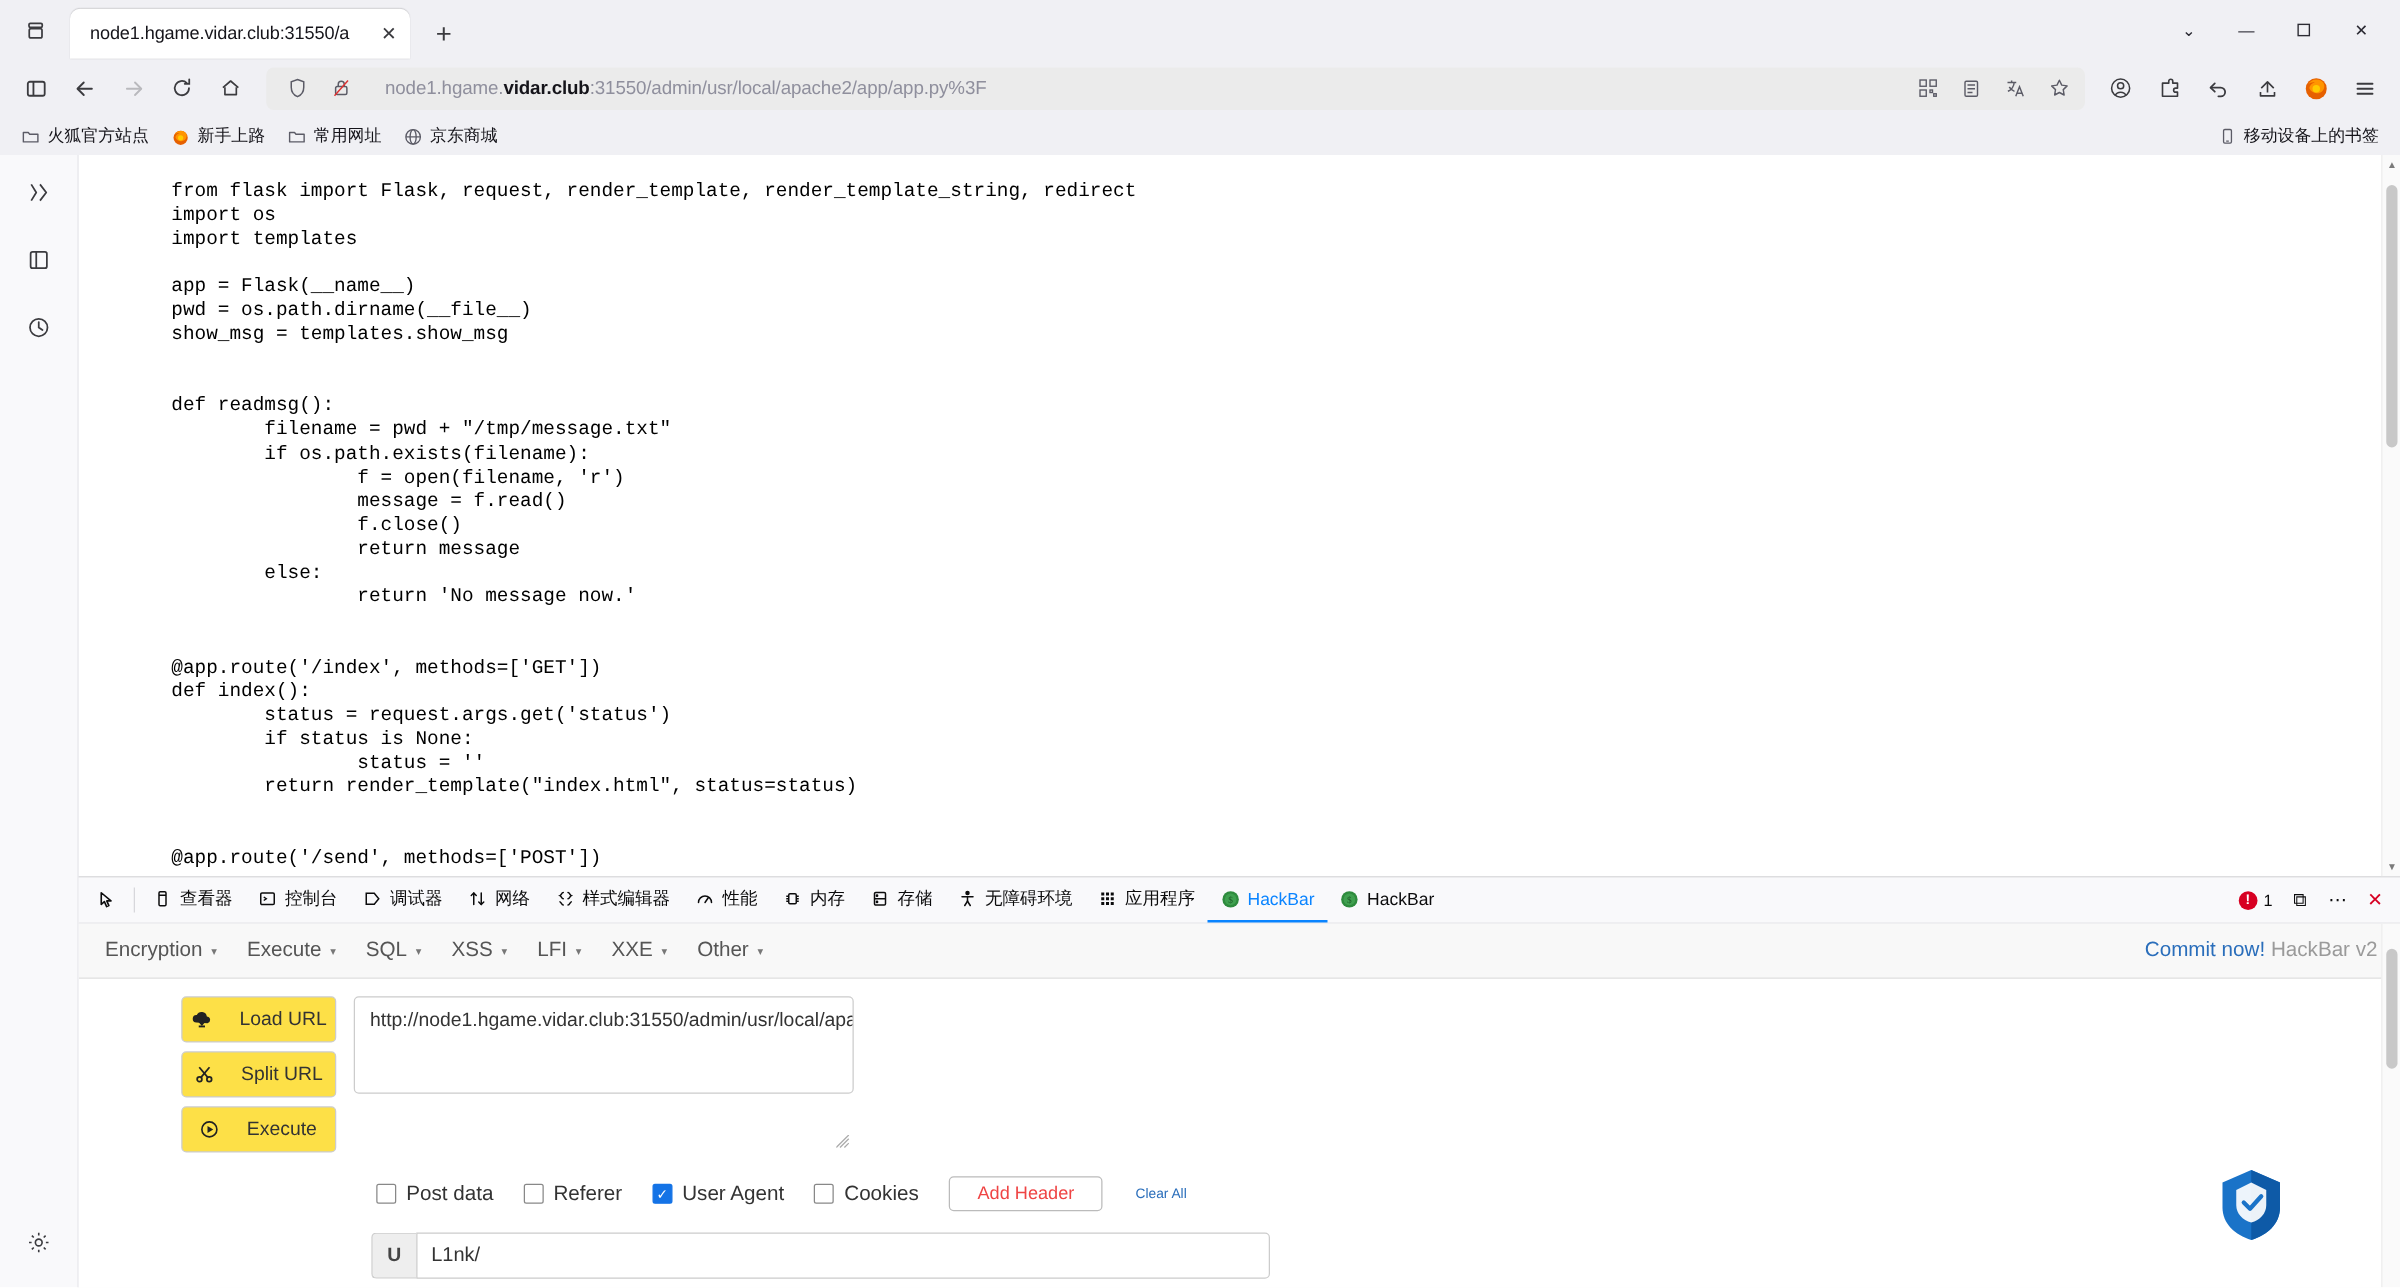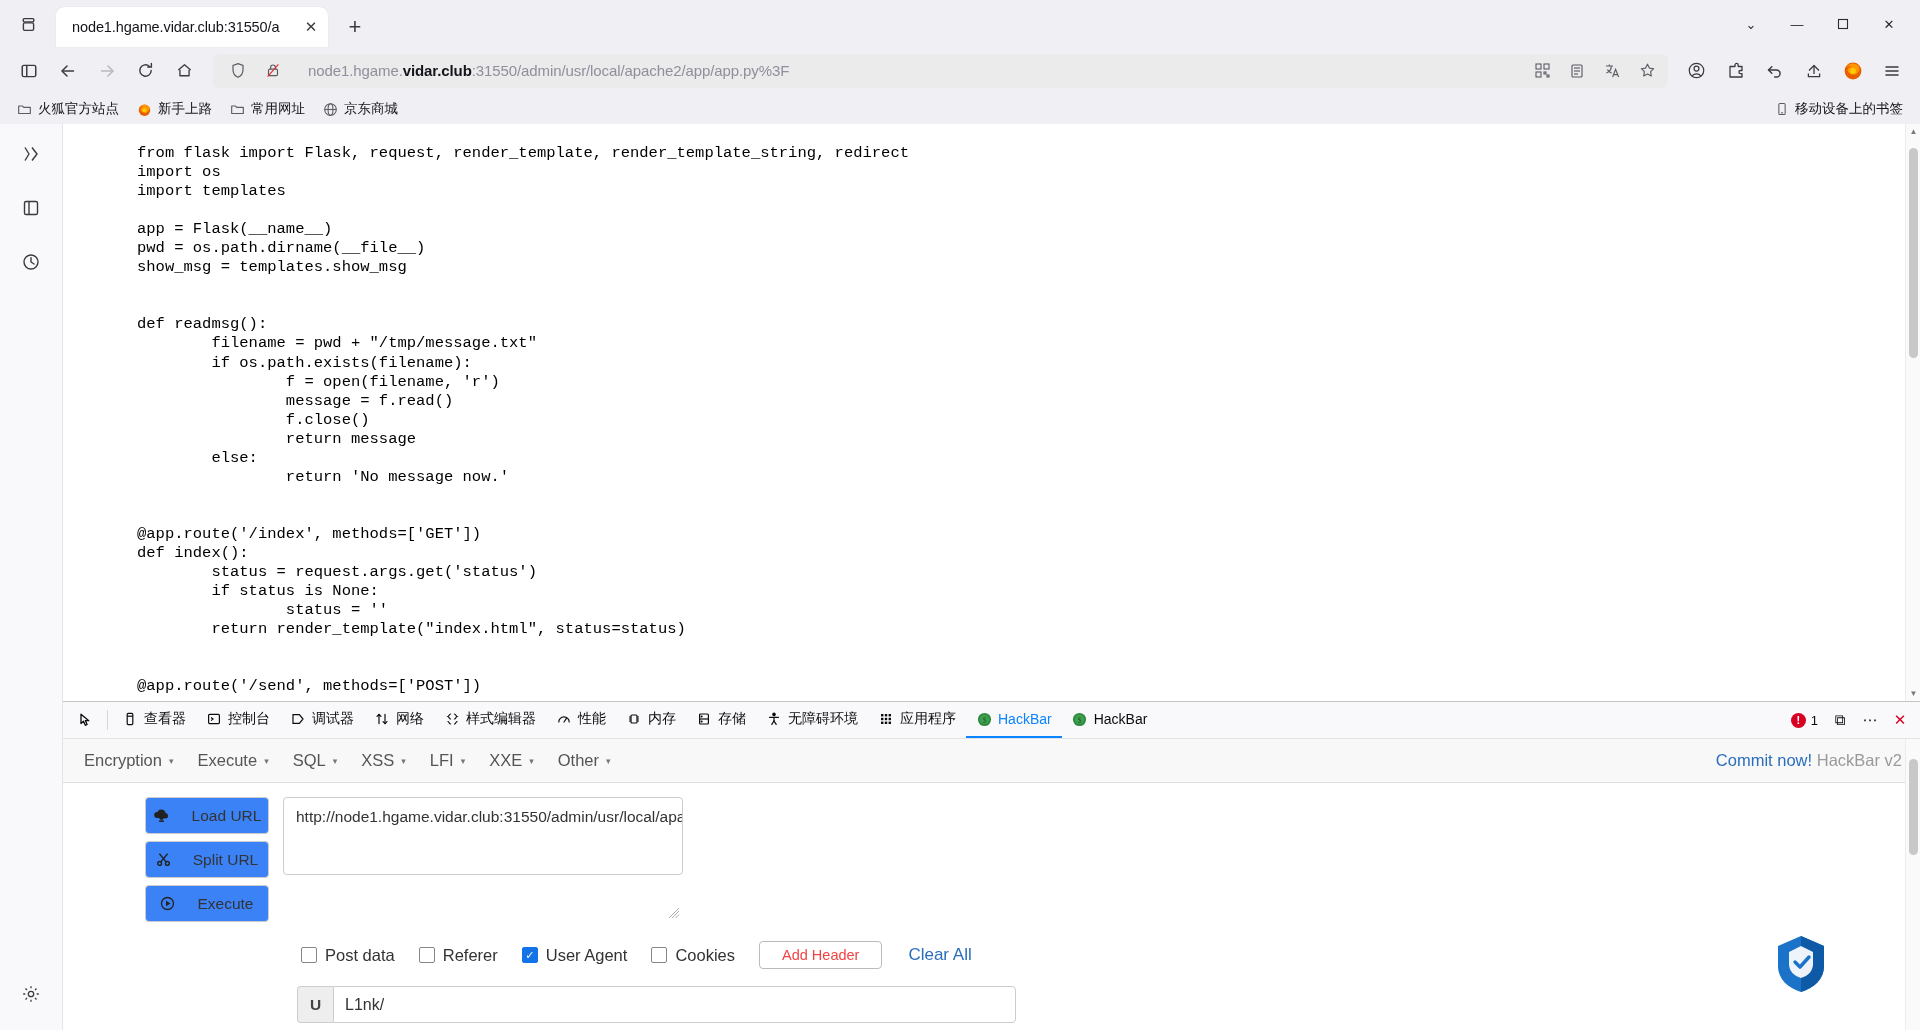--- a/index.html
+++ b/index.html
@@ -123,42 +123,42 @@
   .hb-menu { padding: 6px 11px; border-radius: 3px; display: flex; align-items: center; gap: 7px; }
   .hb-caret { font-size: 9px; color: #777; }
   .hb-commit { margin-left: auto; font-size: 16.5px; padding-right: 8px; }
   .hb-commit .blue { color: #2a6ebb; }
   .hb-commit .grey { color: #9a9a9a; }
 
   .hb-body { padding: 14px 0 0 0; flex: 1; min-height: 0; }
   .hb-row1 { display: flex; gap: 14px; padding-left: 82px; }
   .hb-btncol { display: flex; flex-direction: column; gap: 7px; width: 124px; }
   .hb-btn {
-    height: 37px; border: 1px solid #ccc; border-radius: 4px; background: #3b82f6;
+    height: 37px; border: 1px solid #ccc; border-radius: 4px; background: #fde047;
     display: flex; align-items: center; justify-content: center; gap: 22px;
     font-size: 15.5px; color: #333;
   }
   .hb-btn .g { color: #222; font-size: 15px; }
   .hb-url {
     width: 400px; height: 78px; border: 1px solid #ccc; border-radius: 4px; background: #fff;
     font-size: 15.5px; color: #333; padding: 10px 12px; position: relative;
     font-family: "Liberation Sans", sans-serif; resize: none; overflow: hidden;
   }
   .hb-urlwrap { position: relative; width: 400px; }
   .hb-grip { position: absolute; right: 2px; bottom: 2px; width: 12px; height: 12px; color: #aaa; font-size: 11px; line-height: 10px;}
 
   .hb-checks { display: flex; align-items: center; gap: 0; padding: 19px 0 0 238px; font-size: 16.5px; color: #333; }
   .chk { display: flex; align-items: center; gap: 8px; margin-right: 24px; }
   .box { width: 16px; height: 16px; border: 1px solid #888; border-radius: 2px; background: #fff; display:flex;align-items:center;justify-content:center;}
   .box.on { background: #1473e6; border-color: #1473e6; color: #fff; font-size: 11px; }
   .hb-addhdr {
     border: 1px solid #bbb; border-radius: 4px; background: #fff; padding: 5px 22px;
     font-size: 14.5px; color: #ef4444; margin-right: 26px;
   }
-  .hb-clear { color: #2a6ebb; font-size: 17px; }
+  .hb-clear { color: #2a6ebb; font-size: 11px; }
 
   .hb-inputrow { display: flex; padding: 17px 0 0 234px; }
   .hb-prefix {
     width: 36px; height: 37px; background: #eee; border: 1px solid #ccc; border-right: none;
     border-radius: 4px 0 0 4px; display: flex; align-items: center; justify-content: center;
     font-size: 15.5px; font-weight: bold; color: #444;
   }
   .hb-input {
     width: 683px; height: 37px; border: 1px solid #ccc; border-radius: 0 4px 4px 0;
     background: #fff; font-size: 16px; color: #333; padding: 0 11px;

